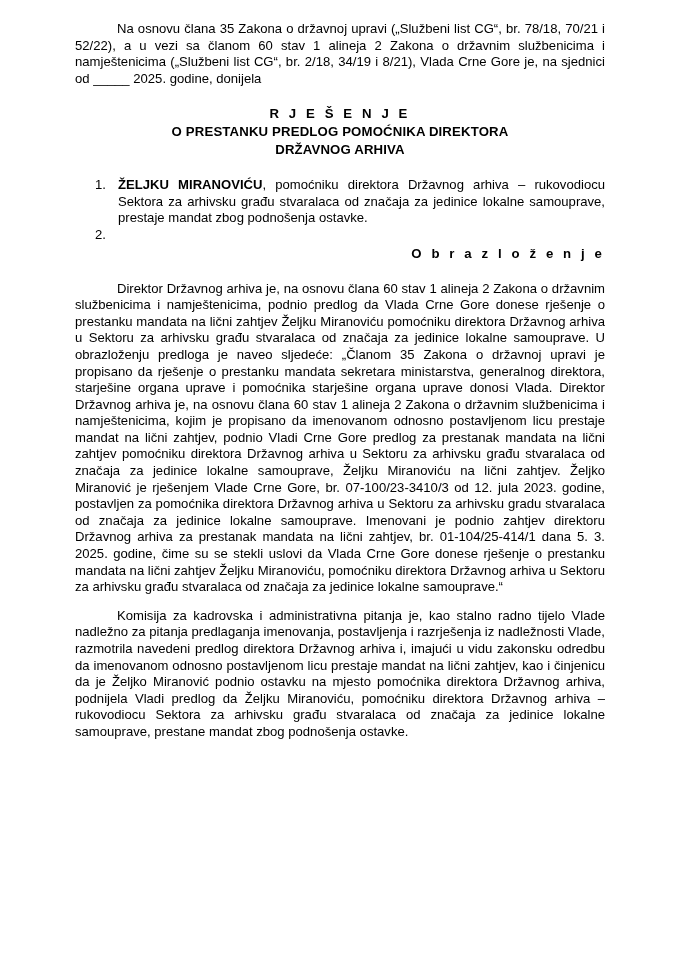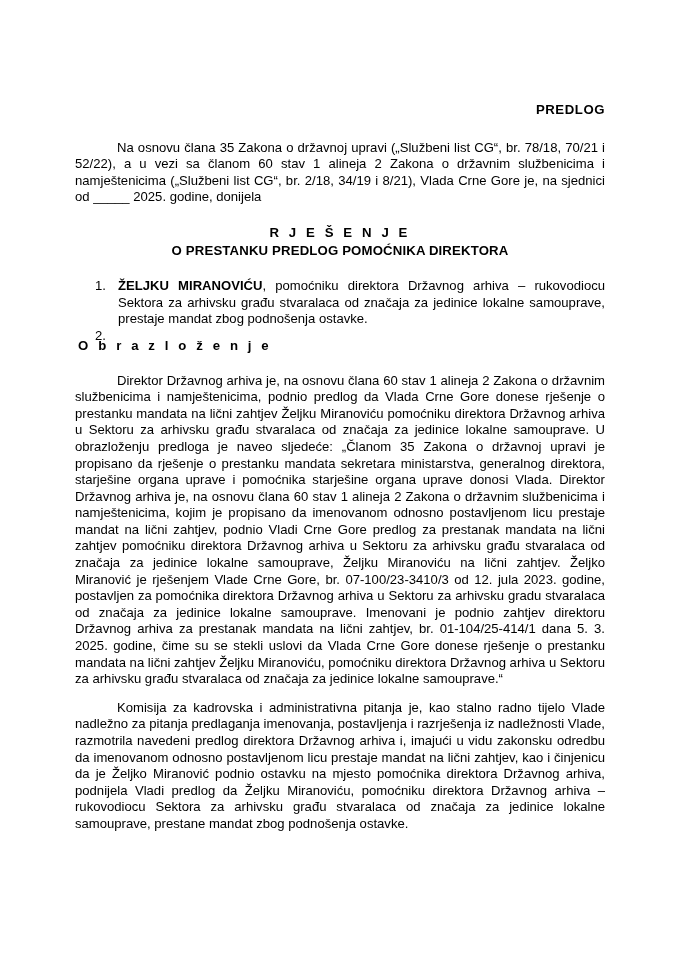--- a/index.html
+++ b/index.html
@@ -97,49 +97,49 @@
     text-align: left;
     font-size: 13.1px;
     line-height: 16.6px;
   }
   .disposition b {
     font-weight: bold;
   }
 
   
   .reasoning-heading {
-    margin-top: 10px;
-    text-align: left;
+    margin-top: 19px;
+    text-align: right;
     font-weight: bold;
     font-size: 13.2px;
     line-height: 16.6px;
     letter-spacing: 3.1px;
     text-indent: 3.1px;
   }
 
   .reasoning-body {
     margin-top: 18px;
   }
   .reasoning-body .para + .para {
     margin-top: 12px;
   }
 </style>
 </head>
 <body>
 
 <div class="page">
   <div class="content">
 
-    <div class="doc-header">PREDLOG</div>
 
     <p class="para indent intro">Na osnovu člana 35 Zakona o državnoj upravi („Službeni list CG“, br. 78/18, 70/21 i 52/22), a u vezi sa članom 60 stav 1 alineja 2 Zakona o državnim službenicima i namještenicima („Službeni list CG“, br. 2/18, 34/19 i 8/21), Vlada Crne Gore je, na sjednici od _____ 2025. godine, donijela</p>
 
     <div class="title-block">
       <div class="title-line-1">R J E Š E N J E</div>
       <div class="title-line-2">O PRESTANKU PREDLOG POMOĆNIKA DIREKTORA</div>
+      <div class="title-line-3">DRŽAVNOG ARHIVA</div>
     </div>
 
     <ol class="disposition">
       <li>
         <span class="marker">1.</span><b>ŽELJKU MIRANOVIĆU</b><span>, pomoćniku direktora Državnog arhiva – rukovodiocu Sektora za arhivsku građu stvaralaca od značaja za jedinice lokalne samouprave, prestaje mandat zbog podnošenja ostavke.</span>
       </li>
       <li>
         <span class="marker">2.</span>
       </li>
     </ol>

